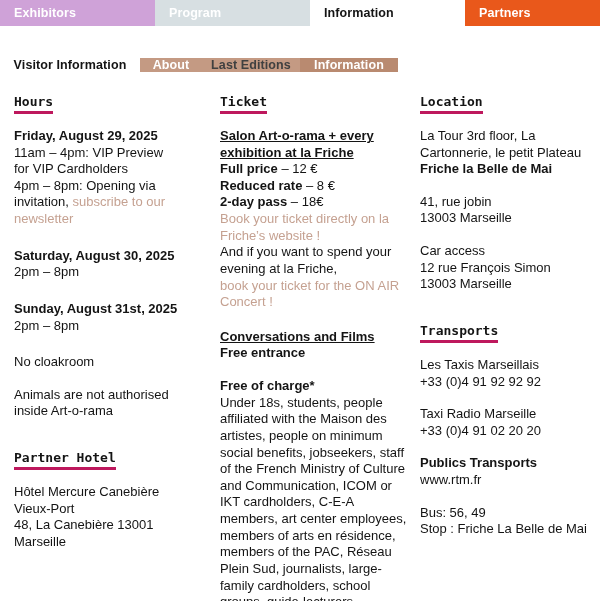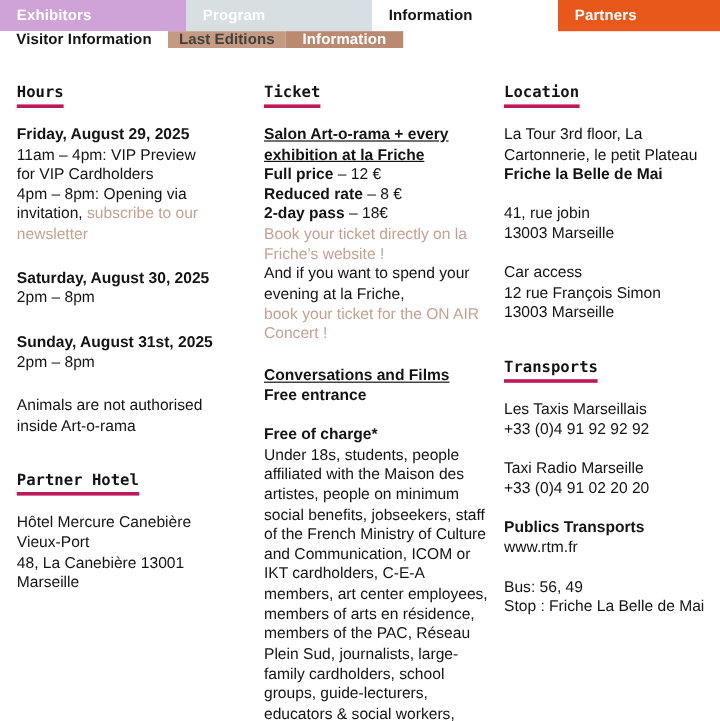--- a/index.html
+++ b/index.html
@@ -34,22 +34,23 @@
   }
   .tn-exhibitors { width: 155px; background: #cfa2d8; color: #ffffff; }
   .tn-program    { width: 155px; background: #d7dfe2; color: #ffffff; }
   .tn-information{ width: 155px; background: #ffffff; color: #141414; }
   .tn-partners   { width: 135px; background: #e9581b; color: #ffffff; }
 
   .subnav {
     display: flex;
     width: 600px;
     height: 30px;
-    align-items: flex-start;
+    align-items: center;
     background: #ffffff;
+    margin-top: 24px;
   }
   .subnav-item {
     display: flex;
     align-items: center;
     justify-content: center;
     font-size: 12.5px;
     font-weight: 700;
     letter-spacing: 0.1px;
     box-sizing: border-box;
     white-space: nowrap;
@@ -114,20 +115,23 @@
   </div>
   <div class="topnav-item tn-partners">
     <span>Partners</span>
   </div>
 </div>
 
 <div class="subnav">
   <div class="subnav-item sn-visitor">
     <span>Visitor Information</span>
   </div>
+  <div class="subnav-item sn-about">
+    <span>About</span>
+  </div>
   <div class="subnav-item sn-last">
     <span>Last Editions</span>
   </div>
   <div class="subnav-item sn-apps">
     <span>Information</span>
   </div>
   <div class="sn-filler"></div>
 </div>
 
 <div class="columns">
@@ -150,20 +154,21 @@
     <div class="block gap-lg">
       <div class="b">Saturday, August 30, 2025</div>
       <div>2pm – 8pm</div>
     </div>
 
     <div class="block gap-lg">
       <div class="b">Sunday, August 31st, 2025</div>
       <div>2pm – 8pm</div>
     </div>
 
+    <div class="block gap-md">No cloakroom</div>
     <div class="block">Animals are not authorised inside Art-o-rama</div>
 
     <div class="section-heading heading-gap">Partner Hotel</div>
 
     <div class="block">
       <div>Hôtel Mercure Canebière</div>
       <div>Vieux-Port</div>
       <div>48, La Canebière 13001</div>
       <div>Marseille</div>
     </div>

